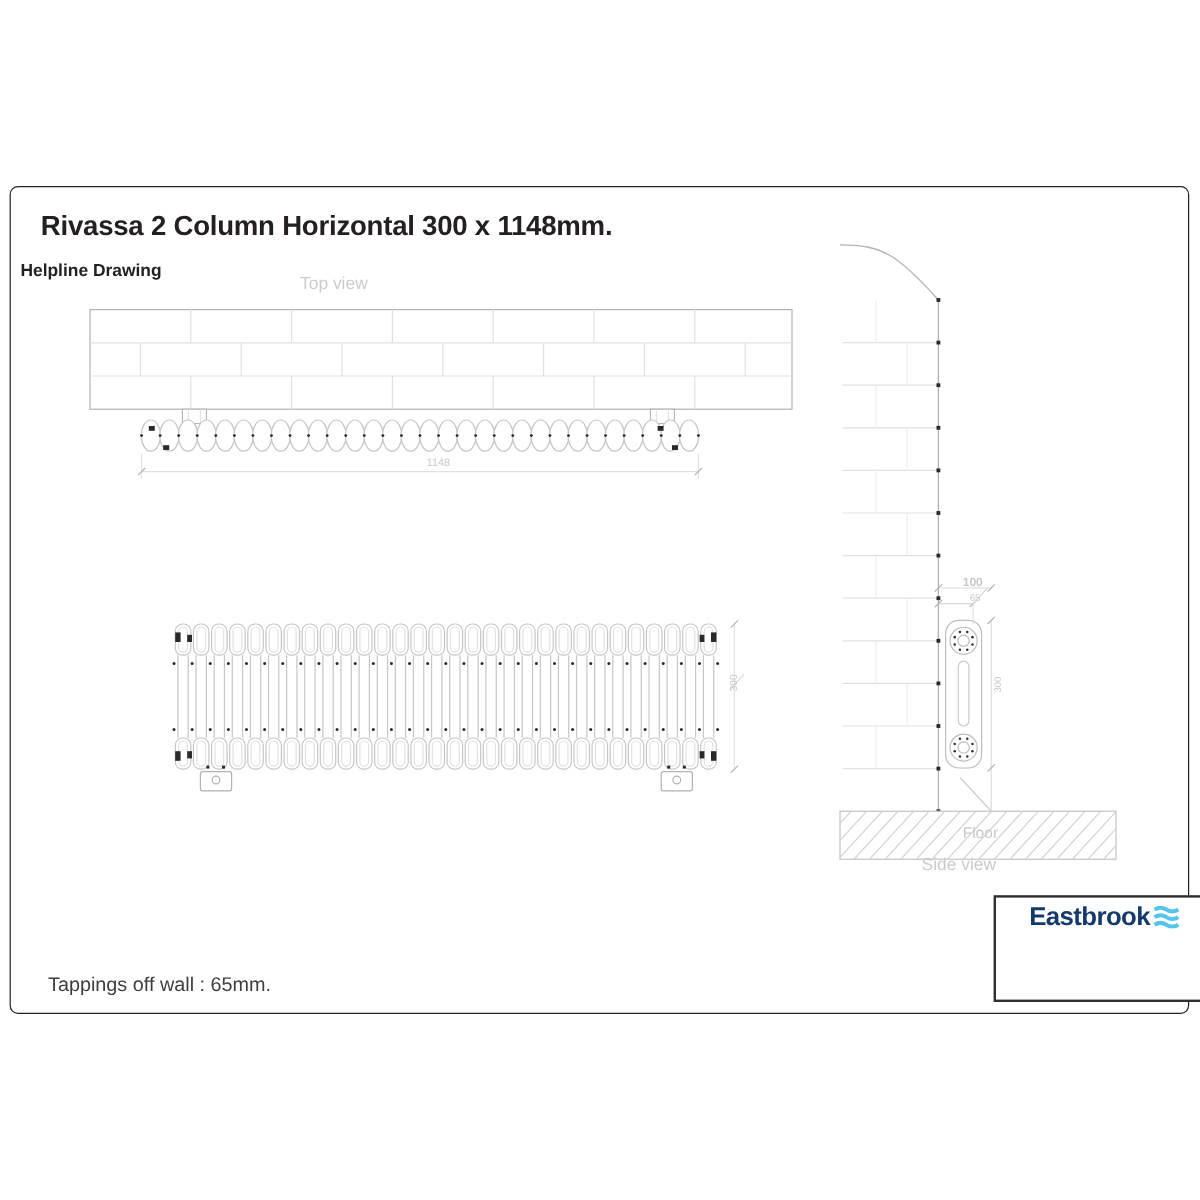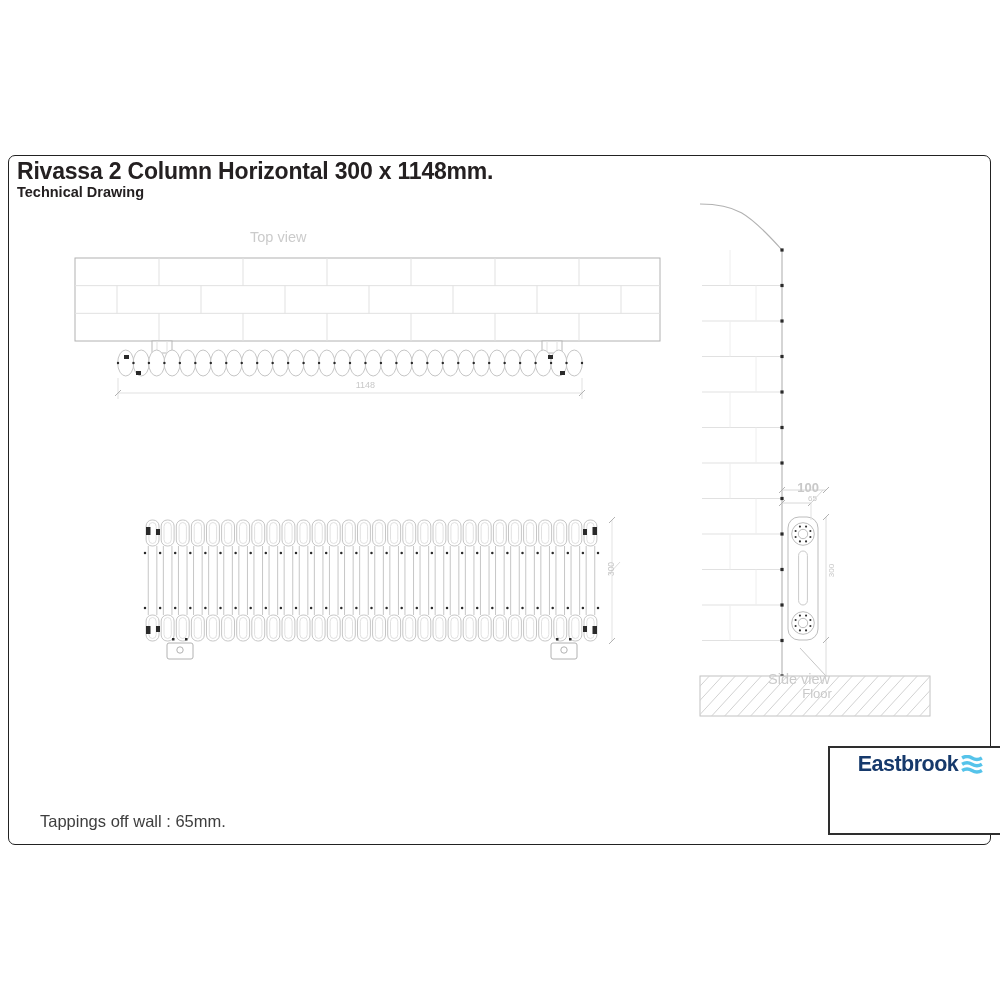--- a/index.html
+++ b/index.html
@@ -1,53 +1,53 @@
 <!DOCTYPE html>
 <html><head>
 <meta charset="utf-8">
 <style>
   html,body{margin:0;padding:0;background:#ffffff;}
   #page{position:relative;width:1000px;height:1000px;background:#fff;overflow:hidden;
         font-family:"Liberation Sans", sans-serif;}
   #frame{position:absolute;left:8px;top:155px;width:981px;height:688px;
          border:1.5px solid #222;border-radius:7px;background:#fff;}
   .titleblock{position:absolute;left:17px;top:158px;}
-  .titleblock h1{margin:0;font-size:23px;font-weight:bold;color:#242021;letter-spacing:-0.2px;line-height:26px;}
+  .titleblock h1{margin:17px;font-size:23px;font-weight:bold;color:#242021;letter-spacing:-0.2px;line-height:26px;}
   .titleblock h2{margin:0;font-size:14.5px;font-weight:bold;color:#242021;line-height:16px;}
   svg.view{position:absolute;}
   #svg-top{left:60px;top:225px;}
   #svg-front{left:130px;top:500px;}
   #svg-side{left:690px;top:190px;}
   .viewlbl{position:absolute;color:#cbcbcb;font-size:14.5px;text-align:left;}
   .dimlbl{position:absolute;color:#c8c8c8;font-size:8.5px;text-align:right;white-space:nowrap;}
   .rot{transform:rotate(-90deg);transform-origin:center center;display:inline-block;}
   #lbl-topview{left:250px;top:229px;width:100px;}
   #lbl-len{left:325px;top:380px;width:50px;font-size:9px;}
   #lbl-front-h{left:592px;top:564px;width:26px;}
-  #lbl-side-100{left:793px;top:480px;width:26px;font-size:13px;font-weight:bold;}
+  #lbl-side-100{left:793px;top:480px;width:26px;font-size:10px;font-weight:bold;}
   #lbl-side-65{left:795px;top:494px;width:22px;font-size:8px;}
   #lbl-side-h{left:812px;top:566px;width:26px;font-size:8px;}
   #lbl-floor{left:791px;top:686px;width:52px;font-size:13px;color:#c9c9c9;position:absolute;text-align:center;}
-  #lbl-sideview{left:768px;top:671px;width:85px;}
+  #lbl-sideview{left:768px;top:713px;width:85px;}
   #note{position:absolute;left:40px;top:776px;font-size:16.5px;color:#3e3e3e;margin-top:36px;}
   #infobox{position:absolute;left:828px;top:746px;width:185px;height:89px;border:2px solid #2e2e2e;
            background:#fff;box-sizing:border-box;text-align:center;padding-top:4px;}
   .brandrow{display:flex;justify-content:center;align-items:center;gap:3px;height:24px;}
   .brand{font-size:21.5px;font-weight:bold;letter-spacing:-0.5px;line-height:22px;}
   .infolines div{font-size:9.6px;line-height:13.4px;color:#151515;letter-spacing:-0.15px;white-space:nowrap;}
 </style>
 </head>
 <body>
 
 <div id="page">
   <div id="frame"></div>
 
   <div class="titleblock">
     <h1>Rivassa 2 Column Horizontal 300 x 1148mm.</h1>
-    <h2>Technical Drawing</h2>
+    <h2>Helpline Drawing</h2>
   </div>
 
   <svg id="svg-top" class="view" width="620" height="185">
       <rect x="15" y="33" width="585" height="83" fill="none" stroke="#b2b2b2" stroke-width="1"></rect>
       <line x1="15" y1="60.67" x2="600" y2="60.67" stroke="#e1e1e1"></line>
       <line x1="15" y1="88.34" x2="600" y2="88.34" stroke="#e1e1e1"></line>
       <line x1="99" y1="33" x2="99" y2="60.67" stroke="#e1e1e1"></line>
       <line x1="183" y1="33" x2="183" y2="60.67" stroke="#e1e1e1"></line>
       <line x1="267" y1="33" x2="267" y2="60.67" stroke="#e1e1e1"></line>
       <line x1="351" y1="33" x2="351" y2="60.67" stroke="#e1e1e1"></line>

